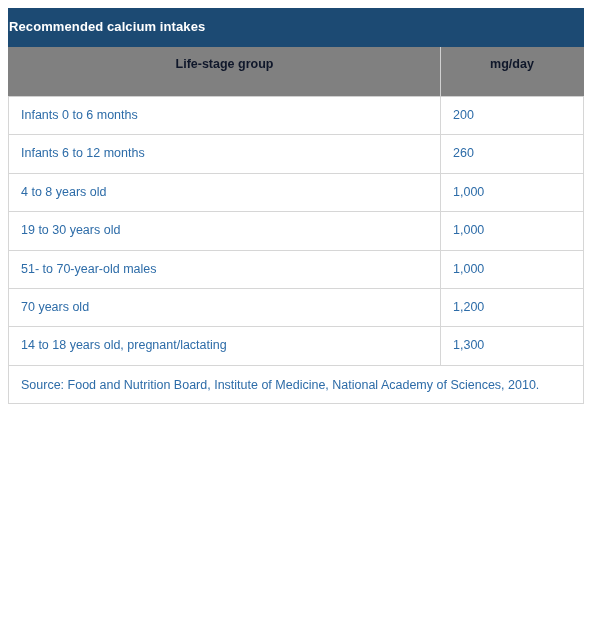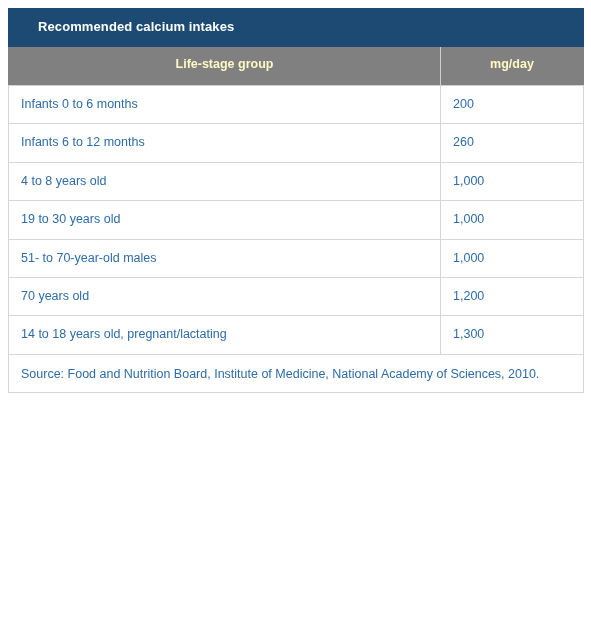--- a/index.html
+++ b/index.html
@@ -26,34 +26,34 @@
     border-collapse: collapse;
     table-layout: fixed;
   }
 
   
   tr.title-row td {
     background: #1c4a73;
     color: #ffffff;
     font-size: 13px;
     font-weight: bold;
-    padding: 11px 12px 12px 29px;
+    padding: 11px 12px 12px 0;
     line-height: 1.1;
     border: 1px solid #1c4a73;
     letter-spacing: 0.1px;
   }
 
   
   tr.colhead-row th {
     background: #808080;
-    color: #fef9c3;
+    color: #0f172a;
     font-size: 12.5px;
     font-weight: bold;
     text-align: center;
-    padding: 11px 6px 13px 6px;
+    padding: 11px 6px 24px 6px;
     line-height: 1.1;
     border: 1px solid #d0d0d0;
     border-top-color: #808080;
   }
   tr.colhead-row th.col-group {
     border-left-color: #808080;
   }
   tr.colhead-row th.col-value {
     border-right-color: #808080;
   }

